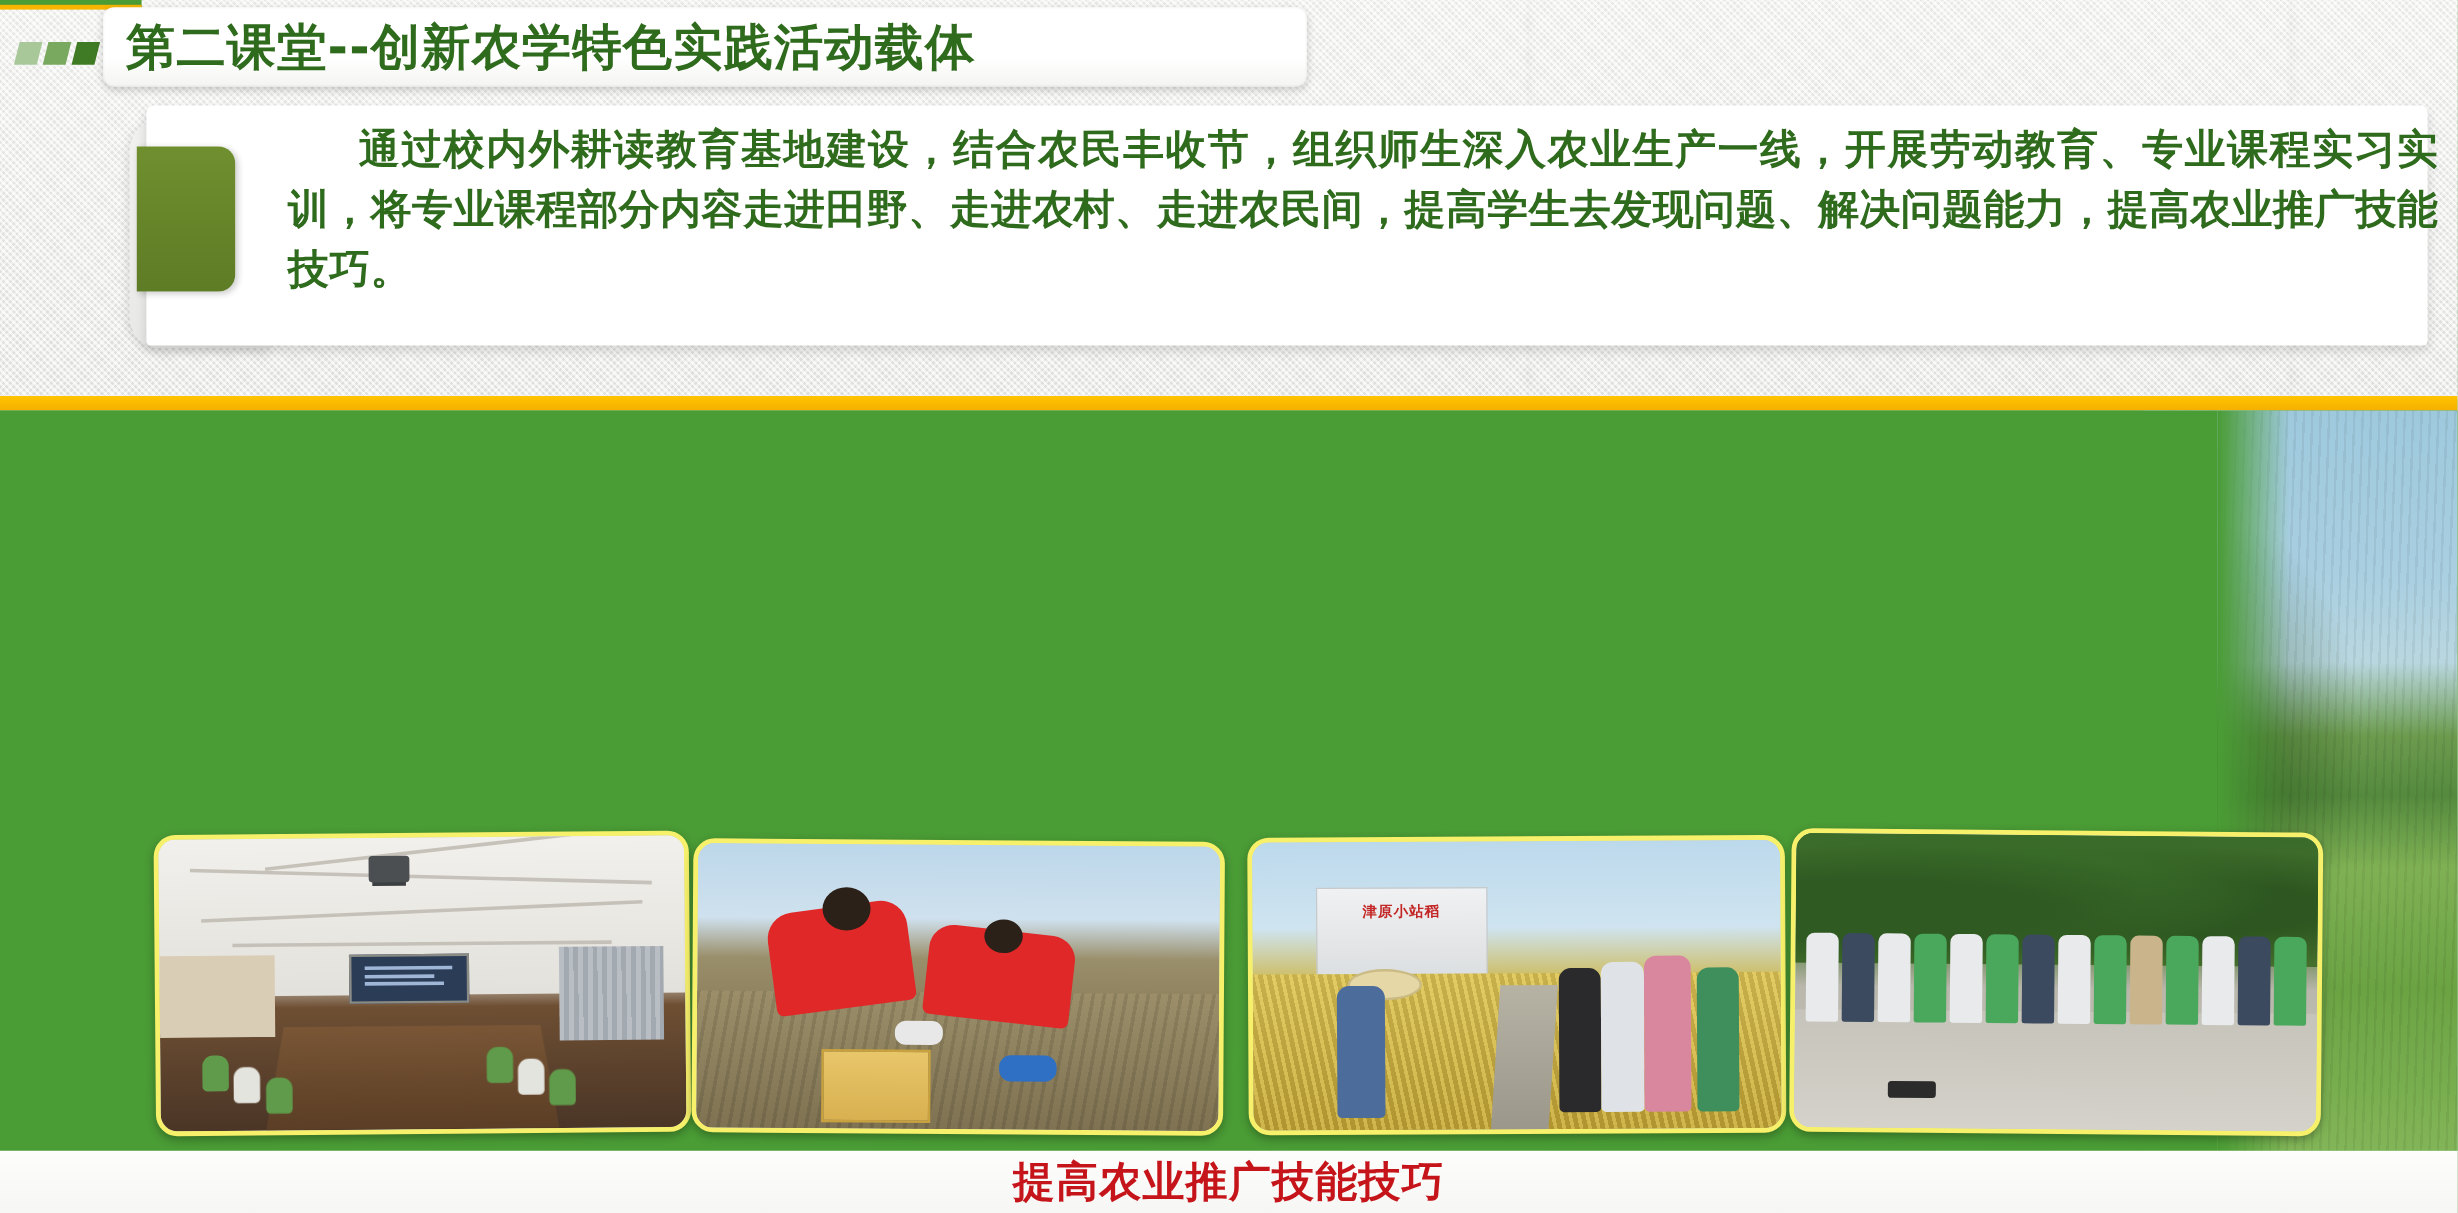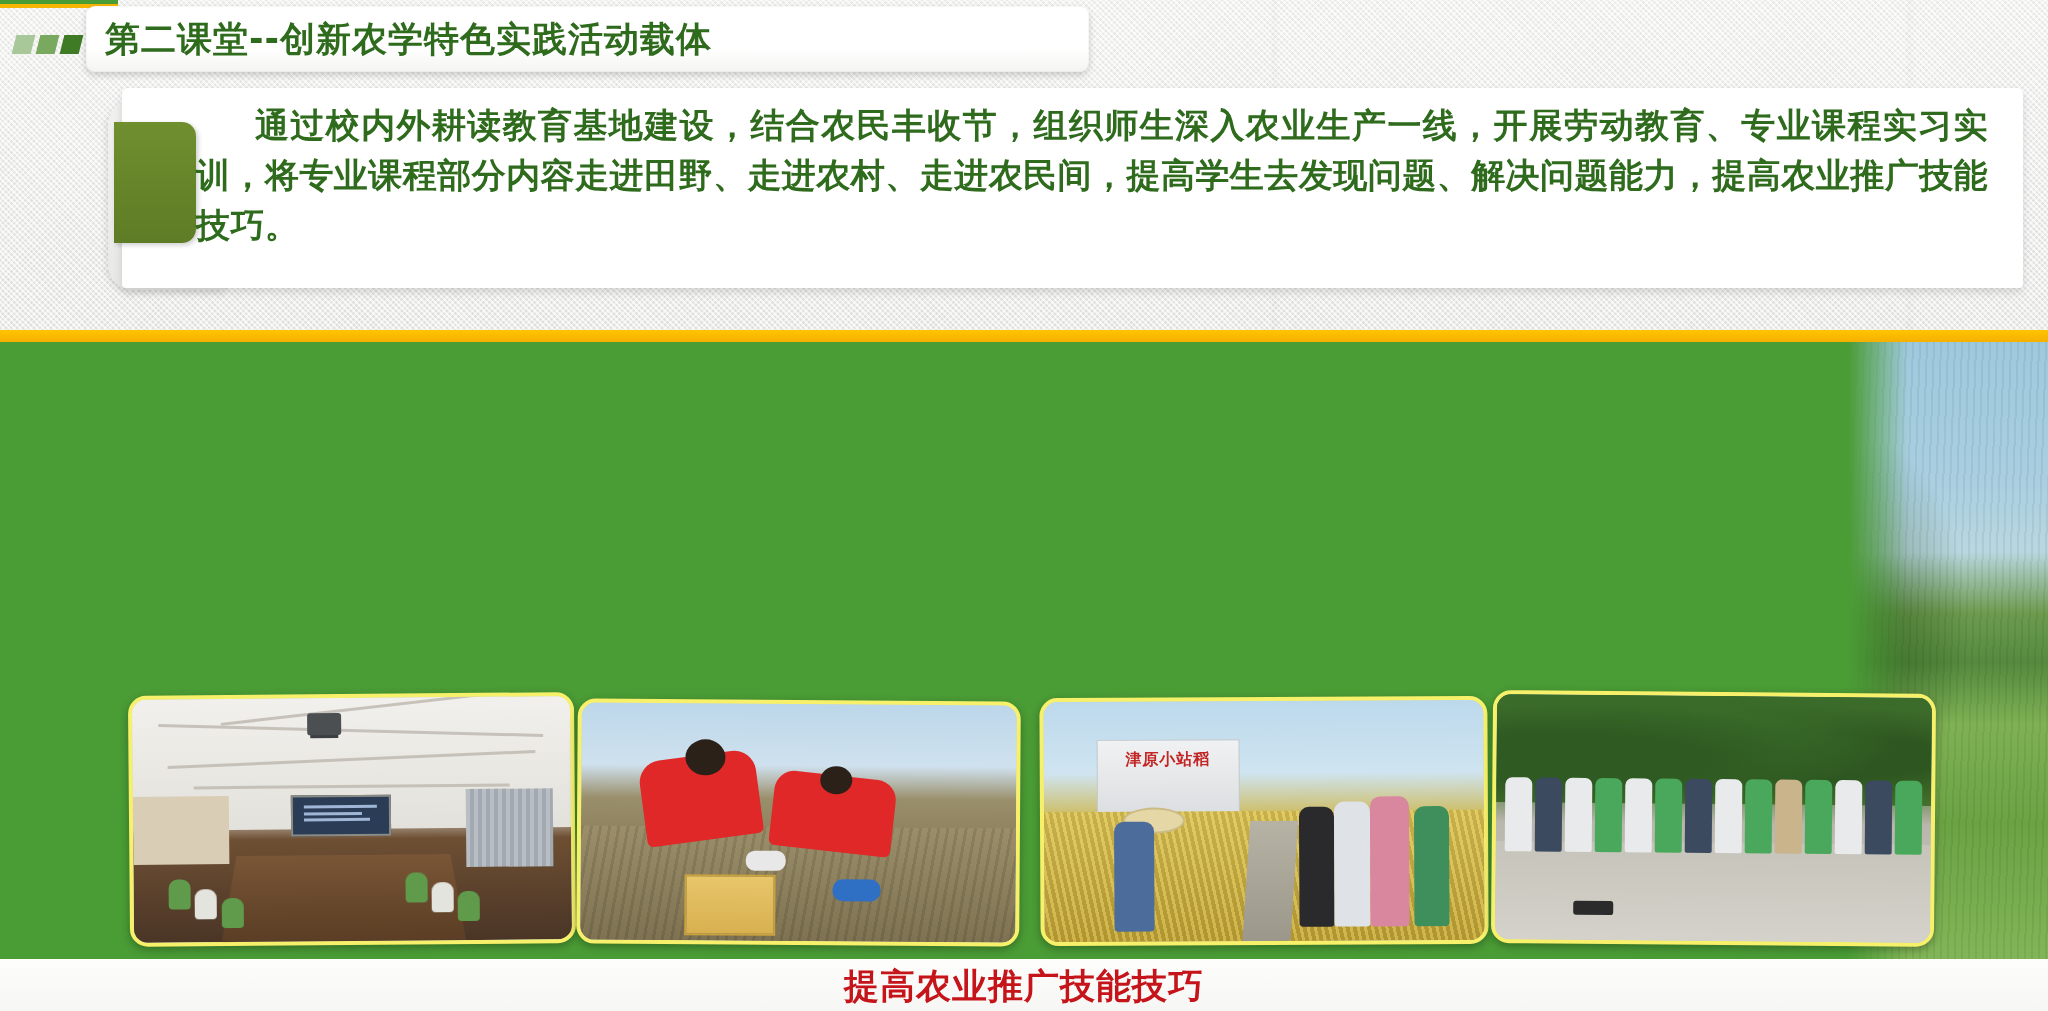--- a/index.html
+++ b/index.html
@@ -46,21 +46,21 @@
 
   #title-card{
     position:absolute;left:86px;top:6px;width:1003px;height:66px;
     background:linear-gradient(180deg,#ffffff 0%,#ffffff 62%,#f4f5f2 100%);
     border-radius:9px;
     box-shadow:0 3px 7px rgba(0,0,0,.18), 0 0 0 1px rgba(0,0,0,.03) inset;
     display:flex;align-items:center;
   }
   #title-text{
     margin-left:19px;
-    font-size:35px;line-height:1;font-weight:bold;
+    font-size:41px;line-height:1;font-weight:bold;
     color:#2f6b1c;letter-spacing:1px;
     white-space:nowrap;
     font-family:"DejaVu Sans","Liberation Sans",sans-serif;
     text-shadow:0 1px 0 rgba(255,255,255,.7);
   }
 
   
   #body-panel{
     position:absolute;left:122px;top:88px;width:1901px;height:200px;
     background:#ffffff;
@@ -80,20 +80,21 @@
     background:linear-gradient(180deg,#6f8f2f 0%,#5e7c25 100%);
     border-radius:0 14px 14px 0;
     box-shadow:2px 2px 5px rgba(0,0,0,.20);
   }
   #body-text{
     position:absolute;left:196px;top:100px;width:1792px;height:180px;
     color:#2f6b1c;font-weight:bold;
     font-size:34px;line-height:50px;letter-spacing:.4px;
     font-family:"DejaVu Sans","Liberation Sans",sans-serif;
     text-align:justify;
+    padding-left:44px;
   }
   #body-text .indent{display:inline-block;width:58px;}
 
   
   #gold-bar{
     position:absolute;left:0;top:330px;width:2048px;height:12px;
     background:linear-gradient(180deg,#ffc400 0%,#f5b000 100%);
   }
   #green-band{
     position:absolute;left:0;top:342px;width:2048px;height:617px;
@@ -177,21 +178,21 @@
   .ph2 .box{position:absolute;left:24%;top:72%;width:20%;height:24%;
     background:linear-gradient(180deg,#e8c66a 0%,#d8b050 100%);border:2px solid #c9a240;}
   .ph2 .shoe{position:absolute;left:58%;top:74%;width:48px;height:22px;border-radius:10px;background:#2f6fc4;}
   .ph2 .shoe2{position:absolute;left:38%;top:62%;width:40px;height:20px;border-radius:9px;background:#e8e8e8;}
 
   
   .ph3{background:linear-gradient(180deg,#bcd9ec 0%,#cfe4f0 30%,#cdbb5e 48%,#c9b24a 72%,#b9a23c 100%);}
   .ph3 .bldg{position:absolute;left:12%;top:16%;width:32%;height:30%;
     background:linear-gradient(180deg,#f0f1f2 0%,#dcdfe1 100%);border:1px solid #c7cacc;}
   .ph3 .bldg .sign{position:absolute;left:8%;top:14%;width:84%;height:24%;
-    color:#c32424;font-size:16px;font-weight:bold;letter-spacing:1px;
+    color:#c32424;font-size:12px;font-weight:bold;letter-spacing:1px;
     display:flex;align-items:center;justify-content:center;white-space:nowrap;
     font-family:"DejaVu Sans","Liberation Sans",sans-serif;}
   .ph3 .rice{position:absolute;left:0;top:46%;width:100%;height:54%;
     background:
       repeating-linear-gradient(78deg, rgba(255,230,120,.35) 0 3px, rgba(150,120,30,.18) 3px 7px),
       linear-gradient(180deg,#d2bd57 0%,#b59a33 100%);}
   .ph3 .path{position:absolute;left:46%;top:50%;width:11%;height:50%;
     background:linear-gradient(180deg,#b6b2a4 0%,#9b978a 100%);transform:skewX(-4deg);}
   .ph3 .hat{position:absolute;left:18%;top:44%;width:58px;height:22px;border-radius:50%;
     background:#e5d7a6;border:2px solid #cbbb84;}

